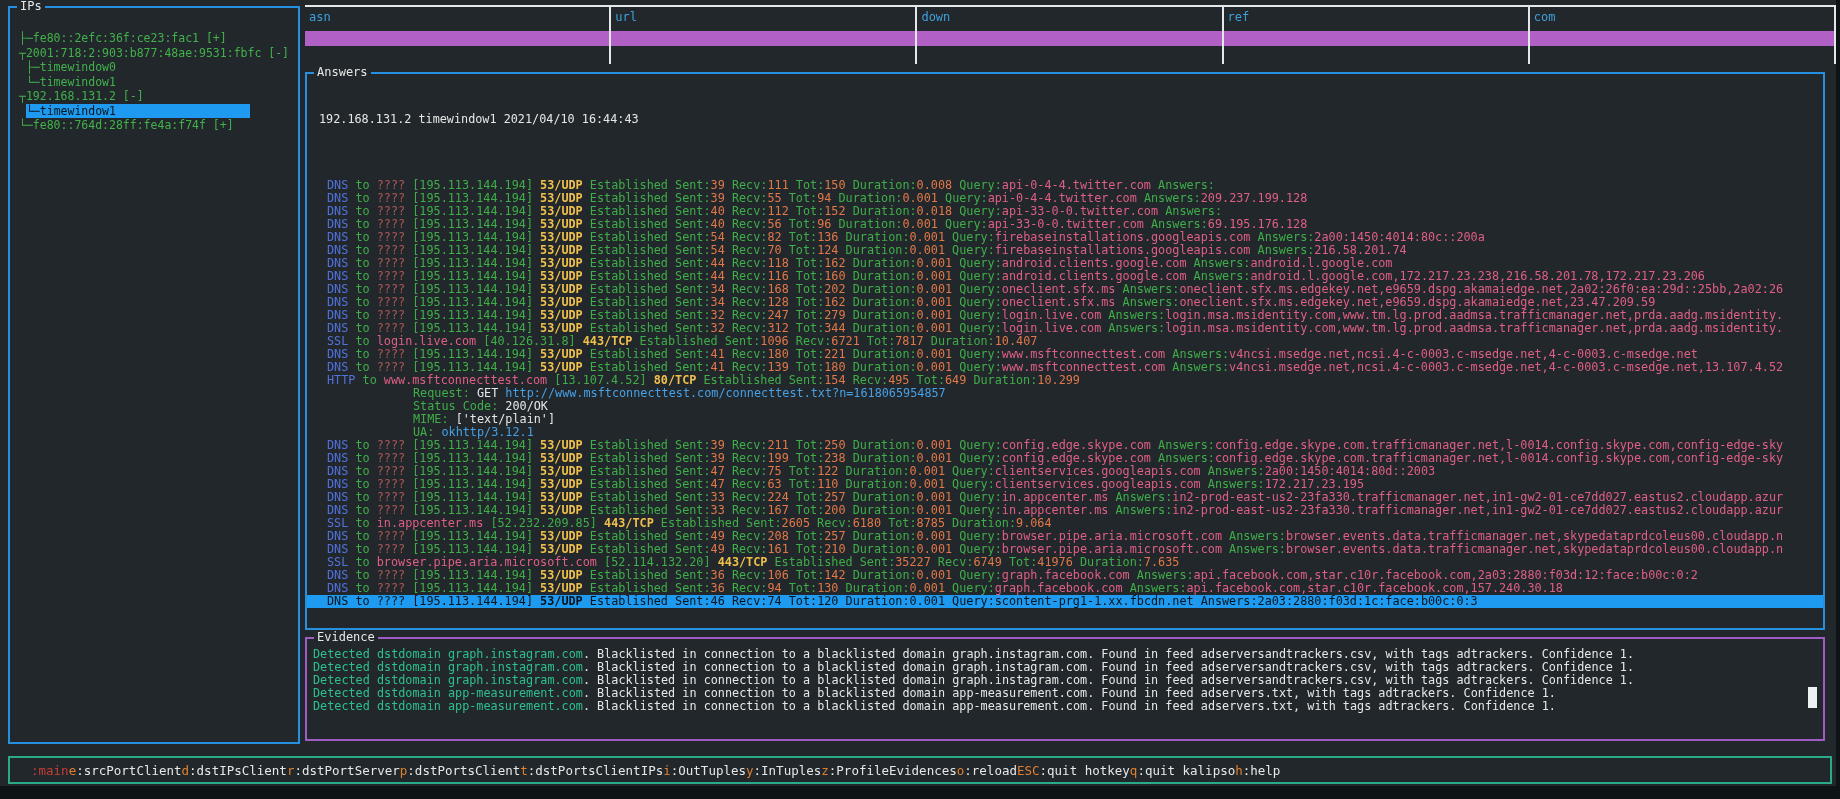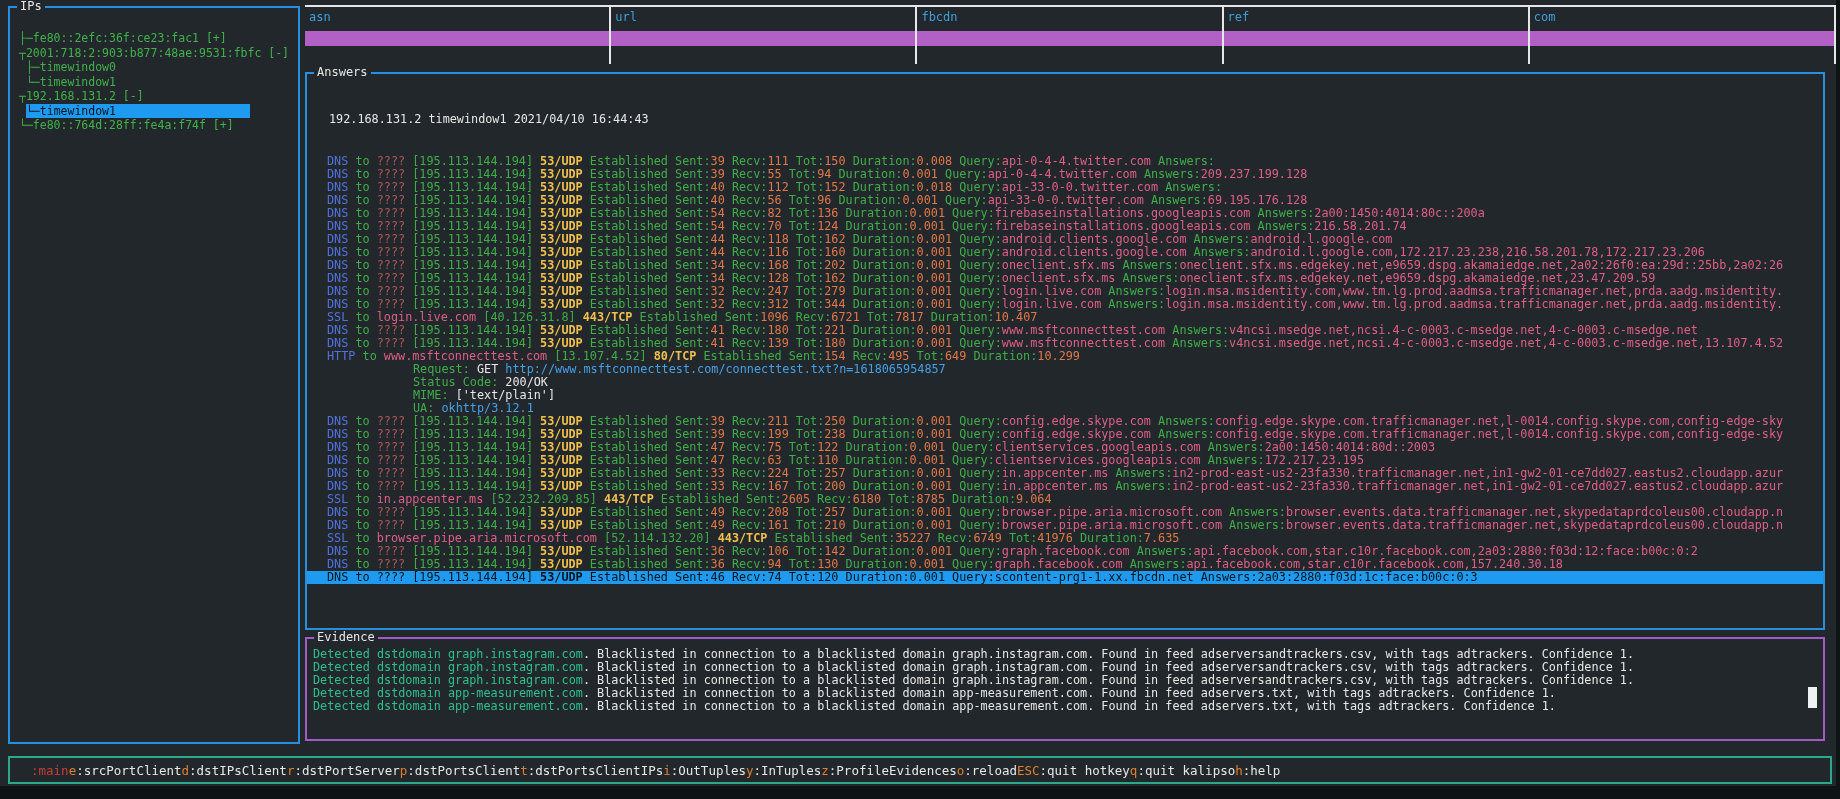--- a/index.html
+++ b/index.html
@@ -21,21 +21,21 @@
 
   
   #topcols{position:absolute;left:305px;top:5px;width:1531px;height:57px;border-top:2px solid var(--separator_white,#e3e7ea);display:flex}
   .col{flex:1;position:relative;border-right:2px solid var(--separator_white,#e3e7ea)}
   .col .lbl{display:block;color:var(--label_blue,#3f9fdc);font-size:12px;padding:3px 0 0 4px}
   .col .bar{position:absolute;left:0;right:0;top:24px;height:15px;background:var(--purple_bar,#b161c5)}
 
   
   #timeline{left:305px;top:72px;width:1516px;height:554px;border-color:var(--panel_border_blue,#2590e0)}
   #tl-content{position:absolute;inset:0;padding-top:13px;font-size:11.8px;line-height:13px;white-space:pre;overflow:hidden}
-  .tl-header{color:var(--white,#e6e8e8);padding-left:22px;margin-bottom:3px;height:13px}
+  .tl-header{color:var(--white,#e6e8e8);padding-left:12px;margin-bottom:27px;height:13px}
   .t-row{height:13px;padding-left:20px;overflow:hidden}
   .t-row.detail{padding-left:106px}
   .t-row.sel{background:var(--selection_blue,#1e9bf0)}
   .t-row.sel span{color:var(--selection_text,#05141c) !important}
   .proto{color:var(--proto_blue,#5272dd)}
   .grn{color:var(--text_green,#3fae49)}
   .mut{color:var(--muted_red,#b05758)}
   .yel{color:var(--port_yellow,#f0c04c);font-weight:bold}
   .org{color:var(--number_orange,#e27848)}
   .pnk{color:var(--domain_pink,#e05f85)}
@@ -70,21 +70,21 @@
 <div id="topcols">
     <div class="col">
       <span class="lbl">asn</span>
       <div class="bar"></div>
     </div>
     <div class="col">
       <span class="lbl">url</span>
       <div class="bar"></div>
     </div>
     <div class="col">
-      <span class="lbl">fbcdn</span>
+      <span class="lbl">down</span>
       <div class="bar"></div>
     </div>
     <div class="col">
       <span class="lbl">ref</span>
       <div class="bar"></div>
     </div>
     <div class="col">
       <span class="lbl">com</span>
       <div class="bar"></div>
     </div>

